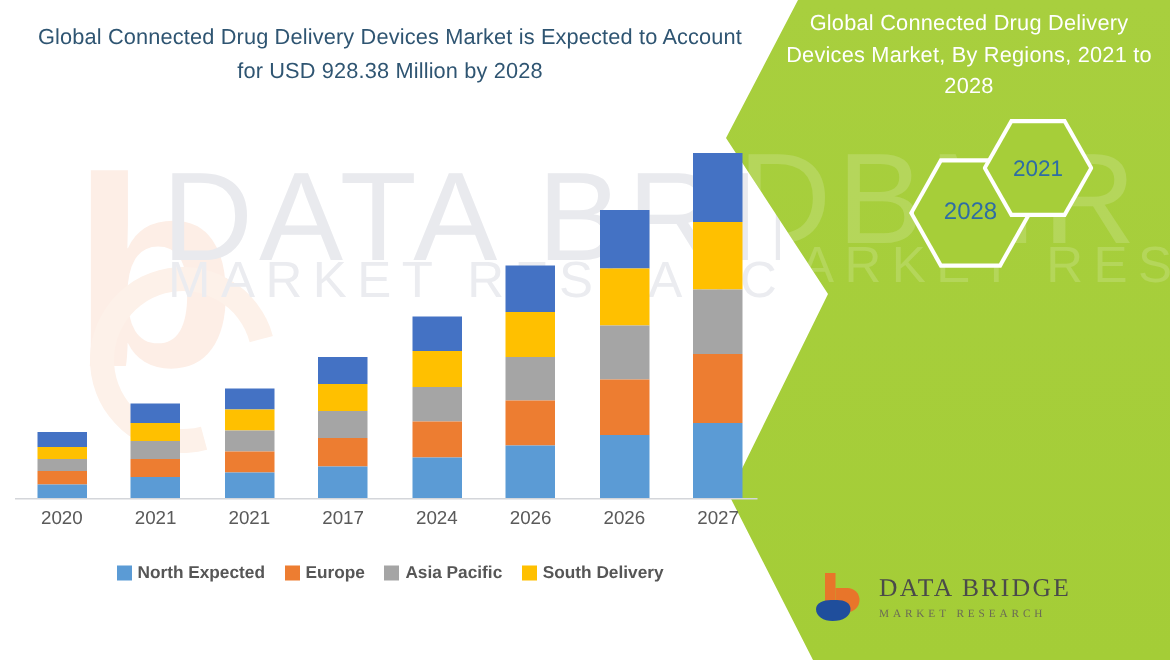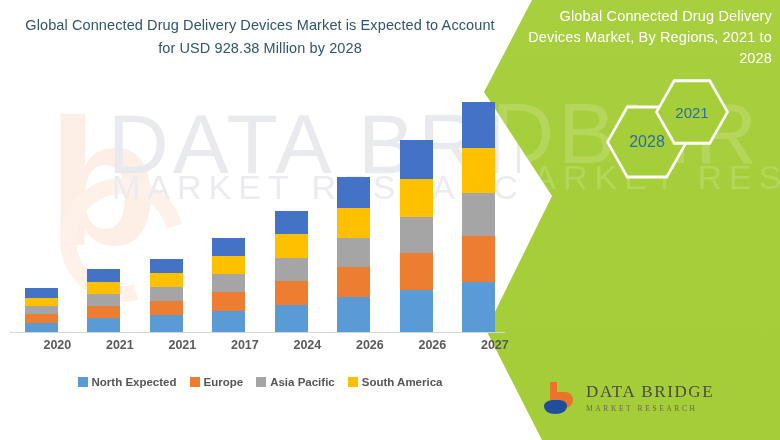--- a/index.html
+++ b/index.html
@@ -60,21 +60,21 @@
   }
   .green-panel .gp-wm{
     position:absolute;color:rgba(255,255,255,0.16);
     font-weight:400;white-space:nowrap;pointer-events:none;
   }
   .gp-wm-big{left:12px;top:84px;font-size:86px;letter-spacing:4px;}
   .gp-wm-small{left:18px;top:158px;font-size:34px;letter-spacing:7px;}
 
   .panel-title{
     position:absolute;left:520px;top:6px;width:252px;
-    text-align:right;color:#ffffff;
+    text-align:center;color:#ffffff;
     font-size:14.5px;line-height:21px;font-weight:400;
     letter-spacing:.15px;
   }
 
   
   .hexwrap{position:absolute;left:520px;top:80px;width:252px;height:100px;}
   .hex{
     position:absolute;
     display:flex;align-items:center;justify-content:center;
     color:#2e6da4;font-size:16px;
@@ -129,22 +129,22 @@
   }
   .bar{
     position:absolute;bottom:0;width:33px;
     display:flex;flex-direction:column;
   }
   .seg{width:100%;}
   .xlabels{
     position:absolute;left:10px;top:338px;width:500px;height:20px;
   }
   .xlabel{
-    position:absolute;width:60px;text-align:right;
-    font-size:12.5px;font-weight:700;color:#5a5a5a;
+    position:absolute;width:60px;text-align:center;
+    font-size:12.5px;font-weight:400;color:#5a5a5a;
   }
 
   
   .legend{
     position:absolute;left:14px;top:376px;width:492px;
     display:flex;align-items:center;justify-content:center;
     gap:13px;flex-wrap:nowrap;
   }
   .legend-item{display:flex;align-items:center;gap:4px;white-space:nowrap;}
   .legend-swatch{width:10px;height:10px;display:inline-block;}
@@ -275,17 +275,17 @@
       <div class="legend-item">
         <span class="legend-swatch" style="background: rgb(237, 125, 49);"></span>
         <span class="legend-label">Europe</span>
       </div>
       <div class="legend-item">
         <span class="legend-swatch" style="background: rgb(165, 165, 165);"></span>
         <span class="legend-label">Asia Pacific</span>
       </div>
       <div class="legend-item">
         <span class="legend-swatch" style="background: rgb(255, 192, 0);"></span>
-        <span class="legend-label">South America</span>
+        <span class="legend-label">South Delivery</span>
       </div>
     </div>
 
 </div>
 
 </body></html>

